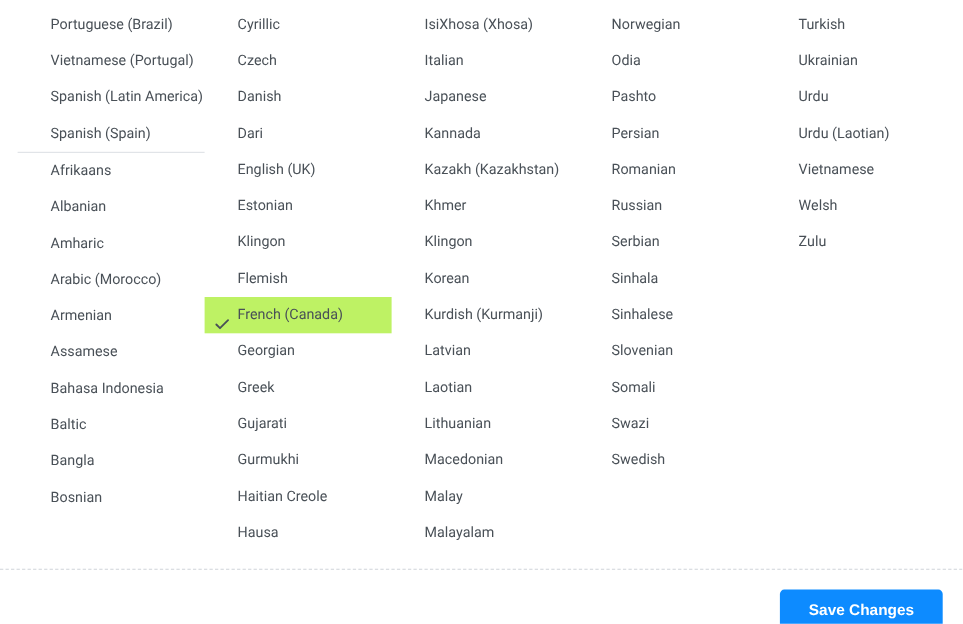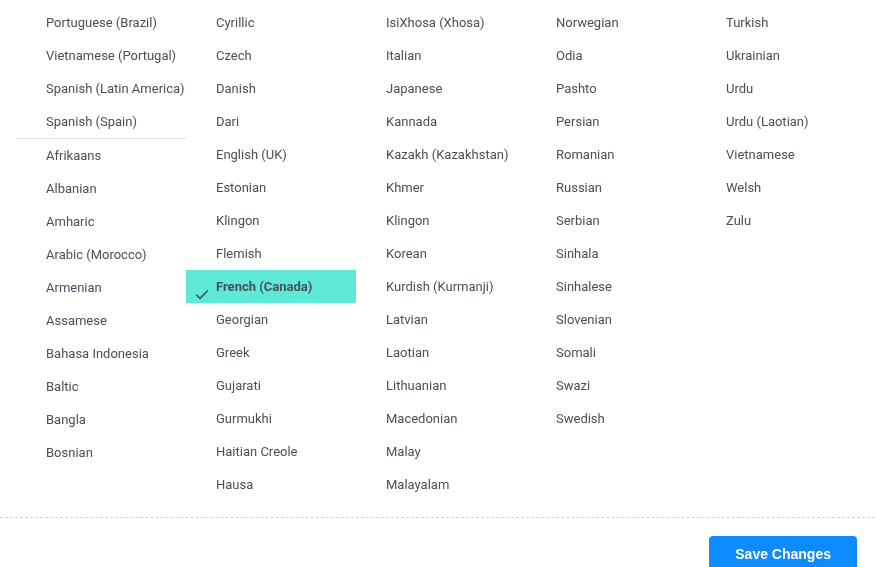--- a/index.html
+++ b/index.html
@@ -26,22 +26,21 @@
     .item {
       height: 33px;
       display: flex;
       align-items: center;
       padding-left: 30px;
       color: #495057;
       cursor: pointer;
     }
     .col:first-child .item { padding-left: 46px; }
     .item.hovered {
-      background: #5eead4;
-      font-weight: bold;
+      background: #bef264;
     }
     .item .check {
       position: absolute;
       margin-left: -22px;
       width: 16px;
       height: 16px;
       color: #495057;
     }
     .divider {
       border-top: 1px solid #dee2e6;

